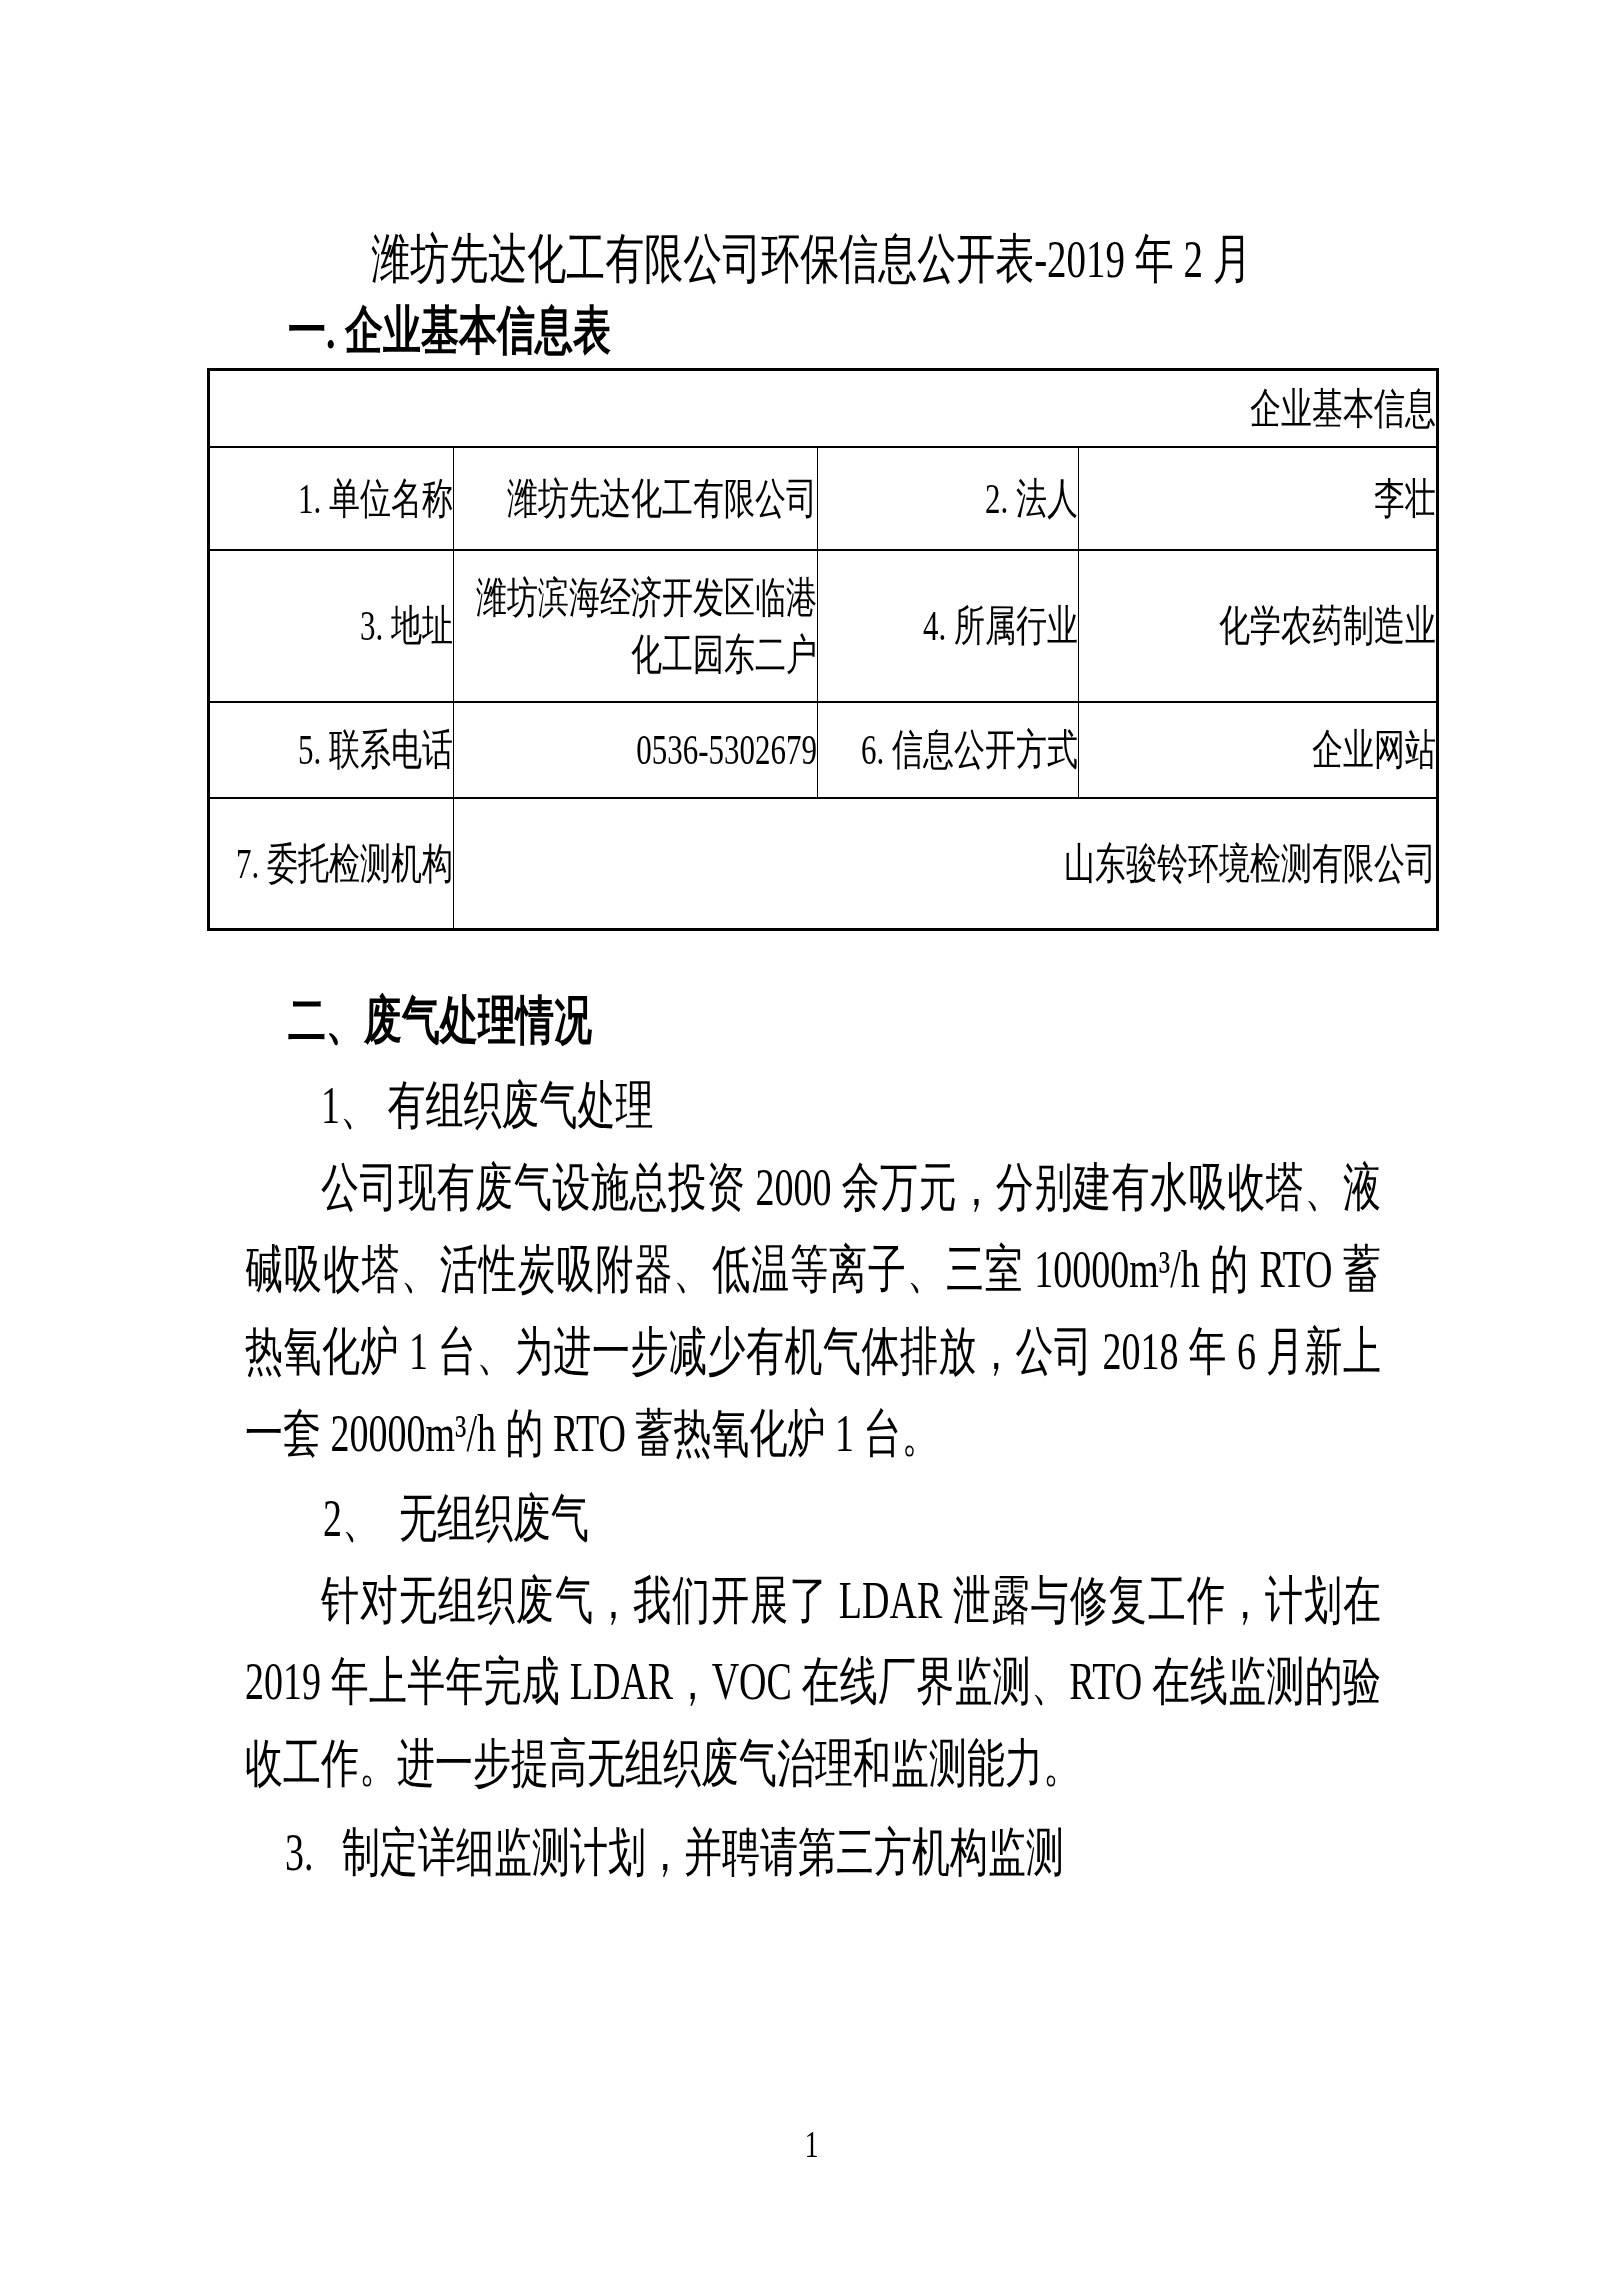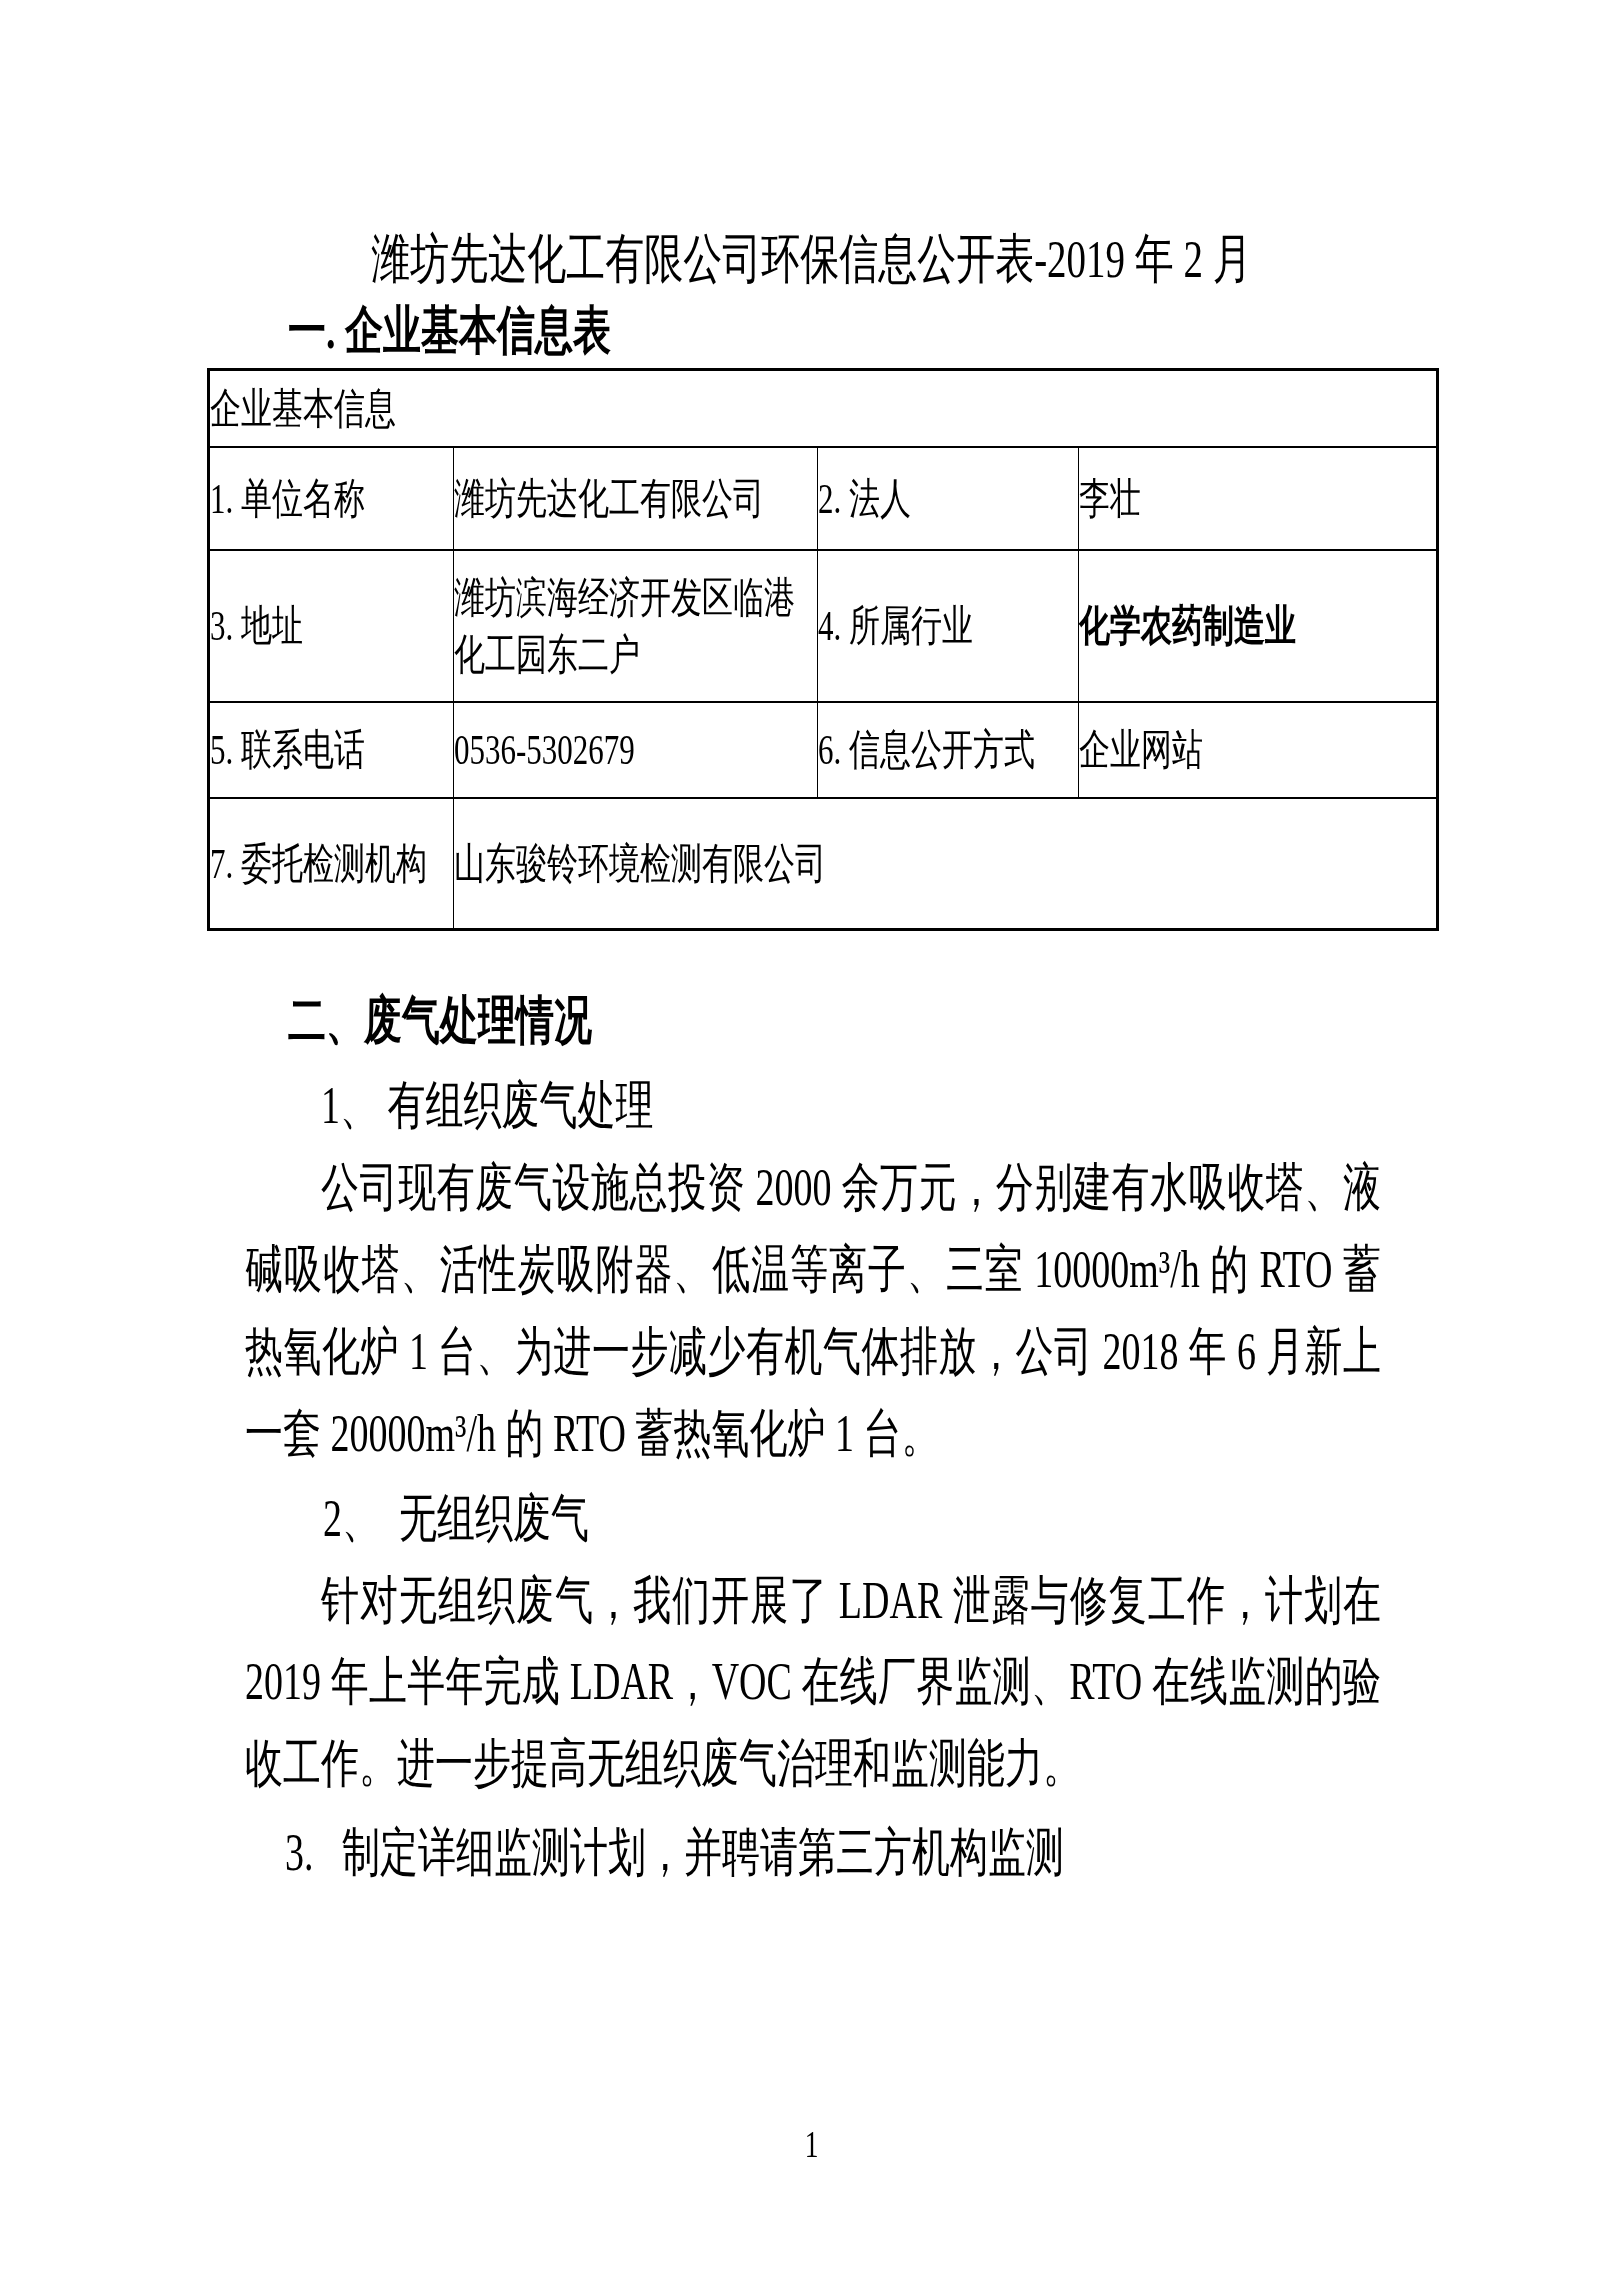--- a/index.html
+++ b/index.html
@@ -65,30 +65,29 @@
     left: 207px;
     width: 1229px;
     border-collapse: collapse;
     table-layout: fixed;
     font-size: 31px;
   }
   table.info td {
     border: 1.3px solid #000;
     border-top-width: 2.6px;
     border-bottom-width: 2.6px;
-    text-align: left;
+    text-align: right;
     vertical-align: middle;
     padding: 0;
     overflow: hidden;
   }
   table.info { border: 3.3px solid #000; }
   td.cell-top {
     vertical-align: top;
     padding-top: 23.6px;
-    font-weight: bold;
   }
   .cell-text {
     line-height: 41px;
     white-space: pre-line;
   }
   .page-num {
     position: absolute;
     top: 2124px;
     left: 0;
     width: 1623px;

